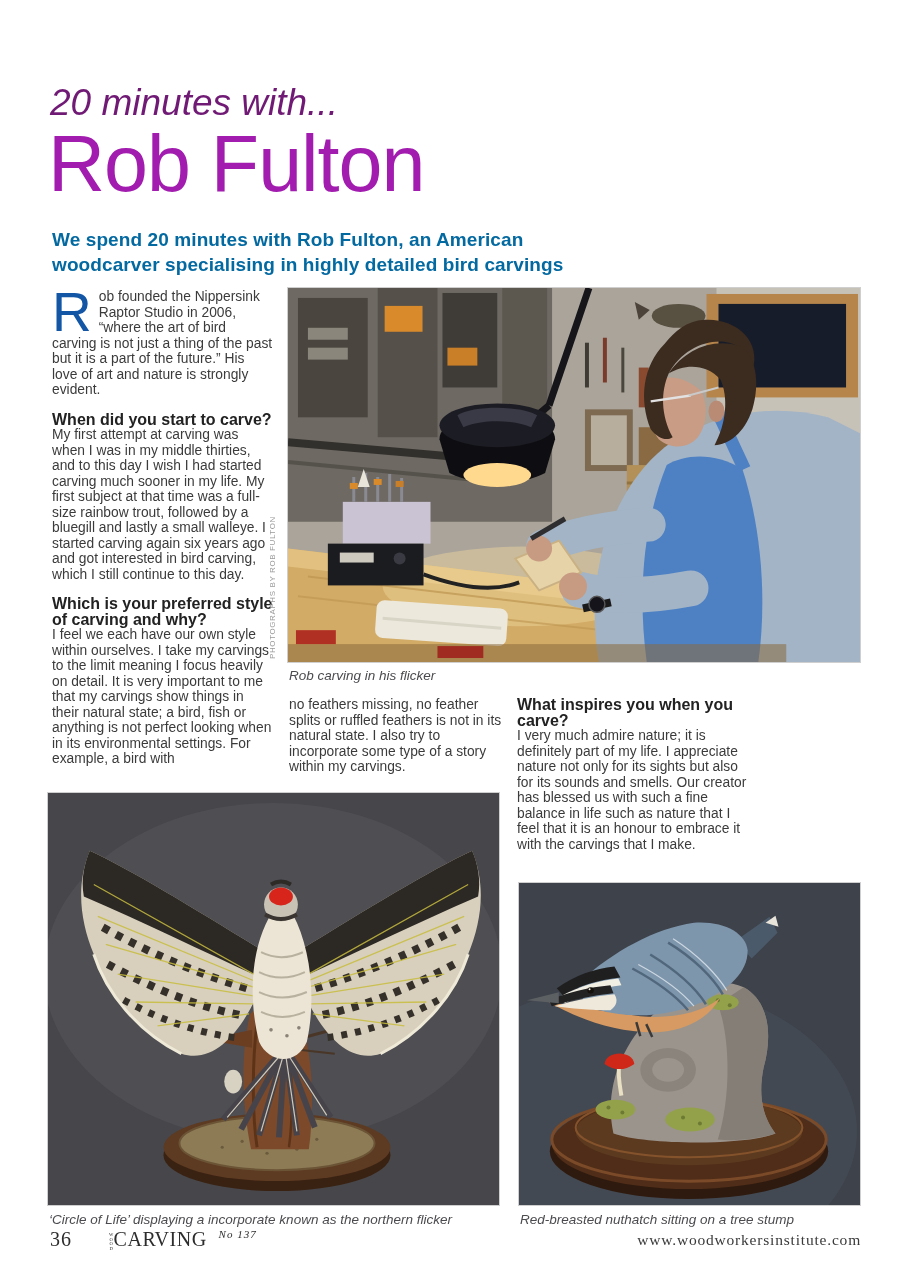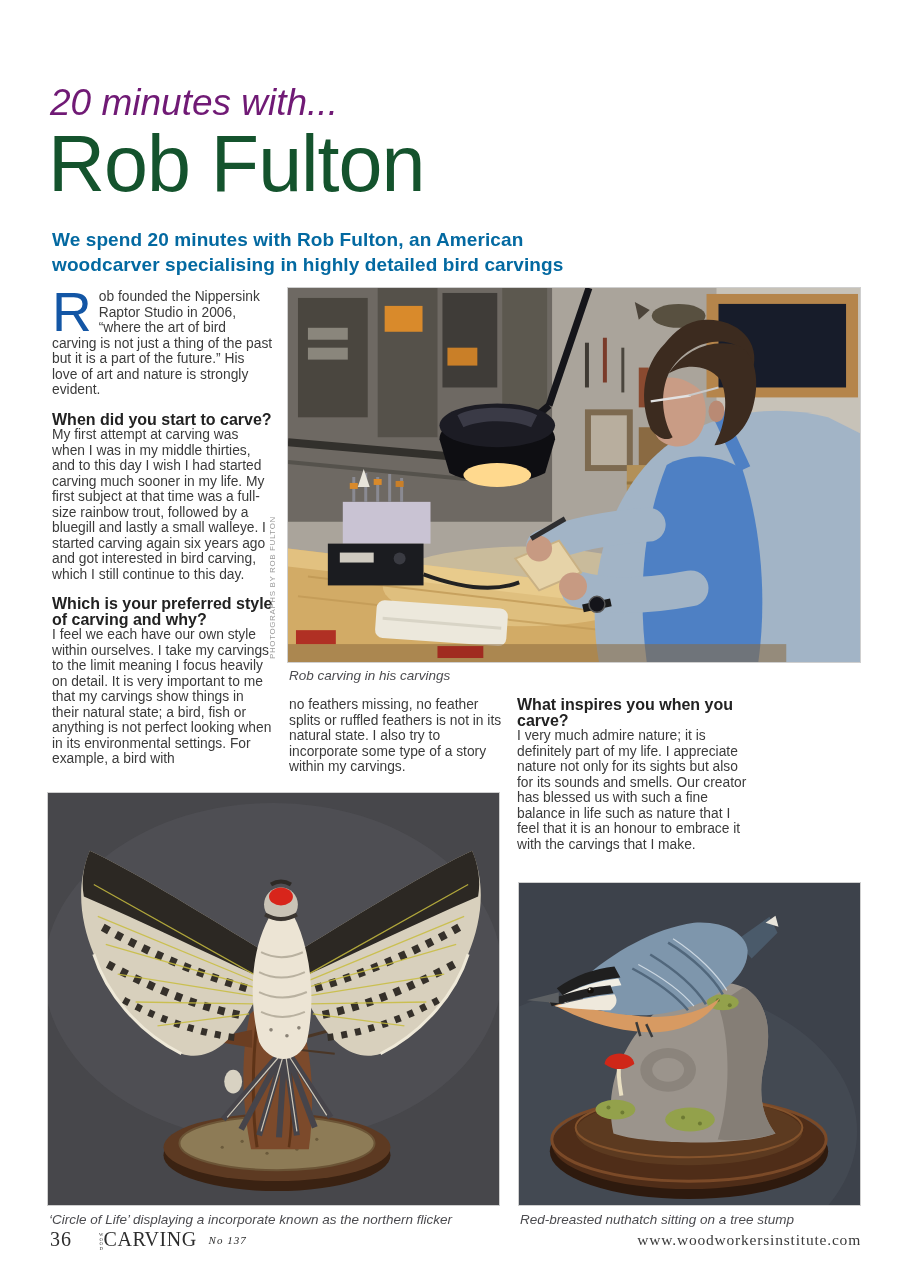--- a/index.html
+++ b/index.html
@@ -10,21 +10,21 @@
     color:#3b3b3b;
   }
   .abs{position:absolute;}
 
   
   .kicker{
     left:50px;top:82px;font-size:37px;font-style:italic;
     color:#701a75;letter-spacing:0px;
   }
   .title{
-    left:48px;top:124px;font-size:79px;color:#14532d;
+    left:48px;top:124px;font-size:79px;color:#a21caf;
     letter-spacing:-1px;line-height:1;
   }
   .standfirst{
     left:52px;top:228px;width:572px;font-size:19px;font-weight:bold;
     line-height:1.3;color:#0369a1;letter-spacing:0.1px;
   }
 
   
   .col{font-size:13.8px;line-height:15.5px;color:#3b3b3b;}
   .col p{margin:0 0 14px 0;}
@@ -50,24 +50,24 @@
   .caption-nuthatch{left:520px;top:1212px;width:345px;}
 
   .credit{
     left:268px;top:659px;transform-origin:0 0;transform:rotate(-90deg);
     font-size:8px;color:#9a9a9a;letter-spacing:0.6px;white-space:nowrap;
   }
 
   
   .footer-left{
     left:50px;top:1228px;font-family:"Liberation Serif","DejaVu Serif",serif;
-    color:#2d2d2d;display:flex;align-items:center;
+    color:#2d2d2d;display:flex;align-items:flex-start;
   }
   .footer-pagenum{font-size:20px;letter-spacing:1px;}
-  .footer-logo{margin-left:26px;display:flex;align-items:baseline;}
+  .footer-logo{margin-left:36px;display:flex;align-items:baseline;}
   .wood-stack{
     writing-mode:vertical-rl;text-orientation:upright;
     font-size:4.6px;line-height:1;letter-spacing:-0.5px;
     display:inline-block;height:19px;margin-right:1px;color:#2d2d2d;
     align-self:flex-end;
   }
   .mag-name{font-size:20px;letter-spacing:0.5px;}
   .footer-issue{font-size:11px;margin-left:12px;letter-spacing:1px;font-style:italic;}
   .footer-right{
     left:0;top:1231px;width:861px;text-align:right;
@@ -189,21 +189,21 @@
 
       <rect x="0" y="358" width="500" height="18" fill="#8a6a3e" opacity="0.55"></rect>
 
       <rect x="8" y="344" width="40" height="14" fill="#b03024"></rect>
       <rect x="150" y="360" width="46" height="12" fill="#a02b20"></rect>
     </svg>
   </div>
 
   <div class="abs credit">PHOTOGRAPHS BY ROB FULTON</div>
 
-  <div class="abs caption caption-workshop">Rob carving in his carvings</div>
+  <div class="abs caption caption-workshop">Rob carving in his flicker</div>
 
   <div class="abs col col-mid">
     <p>no feathers missing, no feather splits or ruffled feathers is not in its natural state. I also try to incorporate some type of a story within my carvings.</p>
   </div>
 
   <div class="abs col col-right">
     <h3>What inspires you when you carve?</h3>
     <p>I very much admire nature; it is definitely part of my life. I appreciate nature not only for its sights but also for its sounds and smells. Our creator has blessed us with such a fine balance in life such as nature that I feel that it is an honour to embrace it with the carvings that I make.</p>
   </div>
 

